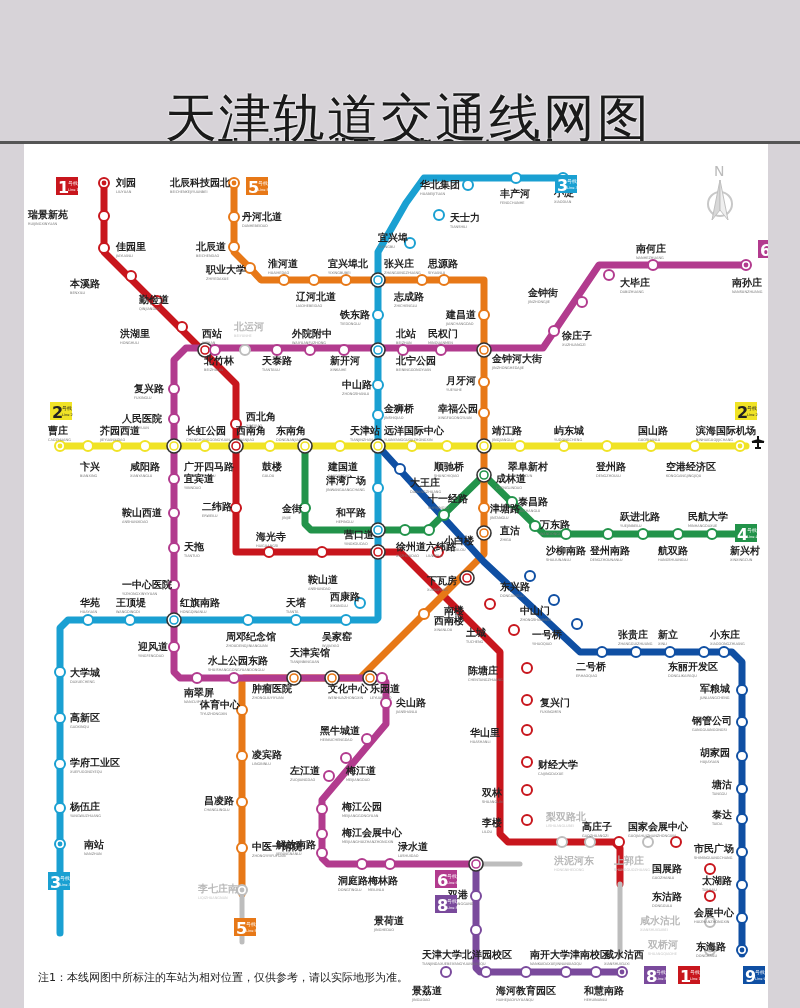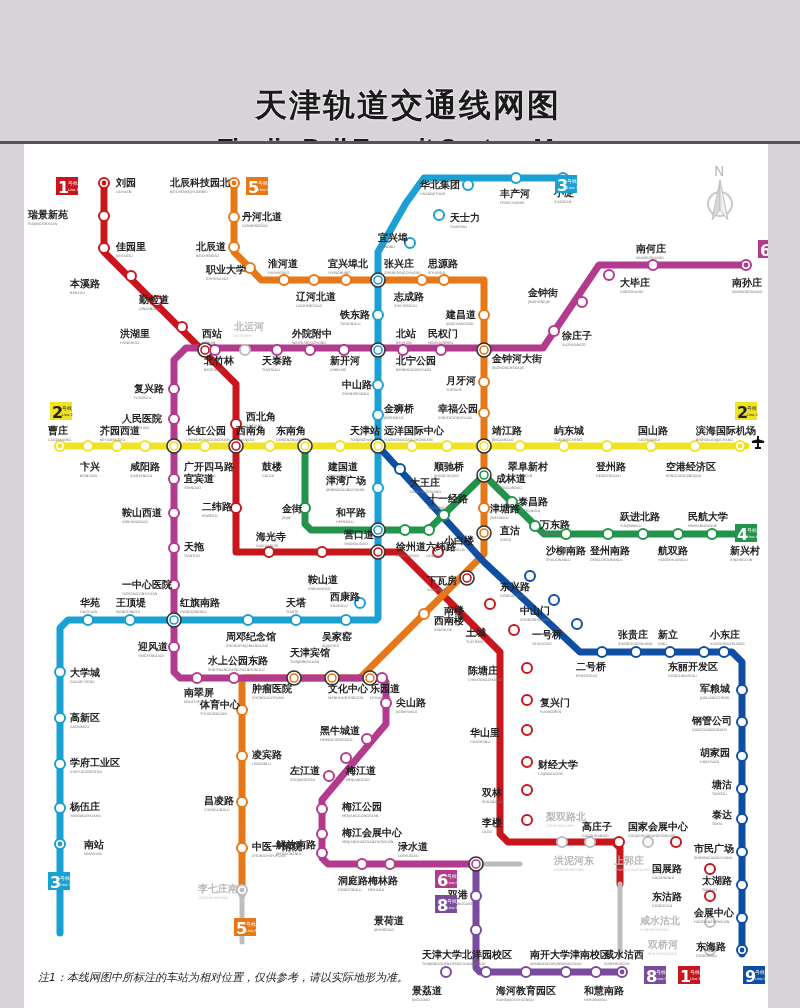--- a/index.html
+++ b/index.html
@@ -1,25 +1,25 @@
 <!DOCTYPE html>
 <html><head>
 <meta charset="utf-8">
 <style>
   html, body { margin: 0; padding: 0; }
   body { width: 800px; height: 1008px; background: #d7d3d8; font-family: "DejaVu Sans", sans-serif; position: relative; overflow: hidden; }
   .header { position: absolute; left: 0; top: 34px; width: 800px; height: 108px; text-align: center; }
-  .title-cn { position: absolute; left: 16px; right: 0; top: 50px; font-size: 32px; font-weight: bold; color: #1a1a1a; letter-spacing: 2px; text-shadow: 0 0 2px #fff, 0 0 2px #fff; }
+  .title-cn { position: absolute; left: 16px; right: 0; top: 50px; font-size: 52px; font-weight: normal; color: #1a1a1a; letter-spacing: 2px; text-shadow: 0 0 2px #fff, 0 0 2px #fff; }
   .title-en { position: absolute; left: 0; right: 0; top: 100px; font-size: 27px; font-weight: bold; color: #1a1a1a; font-family: "Liberation Sans", sans-serif; transform: scaleX(0.9); text-shadow: 0 0 2px #fff; }
   .divider { position: absolute; left: 0; top: 141px; width: 800px; height: 3px; background: #555; }
   .map { position: absolute; left: 24px; top: 144px; width: 744px; height: 864px; background: #fff; }
   svg { position: absolute; left: 0; top: 0; }
   .stn-label { font-size: 10px; fill: #222; font-family: "DejaVu Sans", sans-serif; font-weight: bold; }
   .stn-label.dim { fill: #b8b8b8; }
-  .notes { position: absolute; left: 38px; top: 968px; font-size: 11px; color: #222; line-height: 20px; font-style: italic; }
+  .notes { position: absolute; left: 38px; top: 968px; font-size: 11px; color: #222; line-height: 20px; }
   .compass { position: absolute; left: 700px; top: 162px; }
 </style>
 </head>
 <body>
 
 <div class="header">
   <div class="title-cn">天津轨道交通线网图</div>
   <div class="title-en">Tianjin Rail Transit System Map</div>
 </div>
 <div class="divider"></div>

